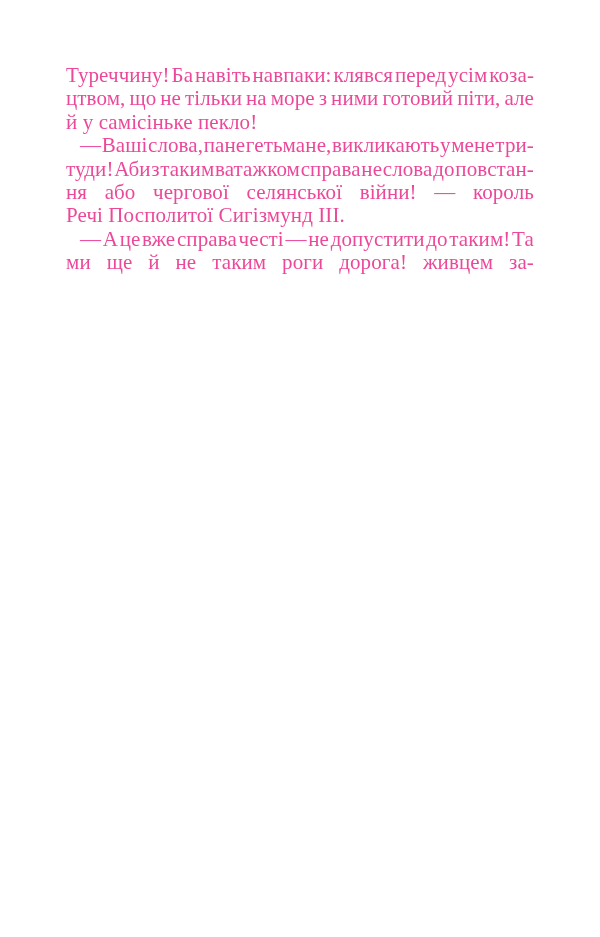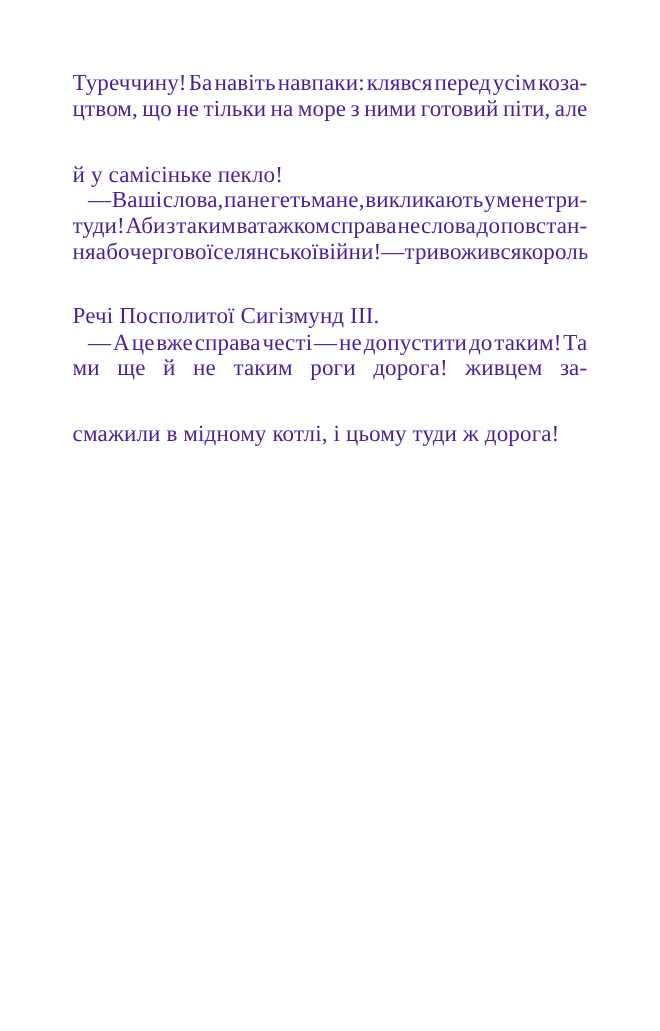--- a/index.html
+++ b/index.html
@@ -13,31 +13,31 @@
     width: 600px;
     height: 937px;
     background: #ffffff;
     overflow: hidden;
   }
   .text-block {
     position: absolute;
     left: 66px;
     top: 64px;
     width: 468px;
-    color: #4c1d95;
+    color: #ec4899;
     font-size: 21px;
     line-height: 23.4px;
     letter-spacing: 0.1px;
   }
   .line { height: 23.4px; overflow: hidden; }
   
   .line.justify { display: flex; justify-content: space-between; }
   .line.justify span { white-space: pre; flex: 0 0 auto; }
   
-  .line.para-end { text-align: left; white-space: nowrap; margin-top: 36px; }
+  .line.para-end { text-align: left; white-space: nowrap; }
   
   .line.indent { padding-left: 14px; }
 </style>
 </head>
 <body>
 
 <div class="page">
   <div class="text-block">
 
     <div>
@@ -91,21 +91,20 @@
           <span>до</span>
           <span>повстан-</span>
         </div>
       <div class="line justify">
           <span>ня</span>
           <span>або</span>
           <span>чергової</span>
           <span>селянської</span>
           <span>війни!</span>
           <span>—</span>
-          <span>тривожився</span>
           <span>король</span>
         </div>
       <div class="line para-end">Речі Посполитої Сигізмунд III.</div>
     </div>
 
     <div>
       <div class="line justify indent">
           <span>—</span>
           <span>А</span>
           <span>це</span>
@@ -123,17 +122,16 @@
           <span>ми</span>
           <span>ще</span>
           <span>й</span>
           <span>не</span>
           <span>таким</span>
           <span>роги</span>
           <span>дорога!</span>
           <span>живцем</span>
           <span>за-</span>
         </div>
-      <div class="line para-end">смажили в мідному котлі, і цьому туди ж дорога!</div>
     </div>
 
   </div>
 </div>
 
 </body></html>

